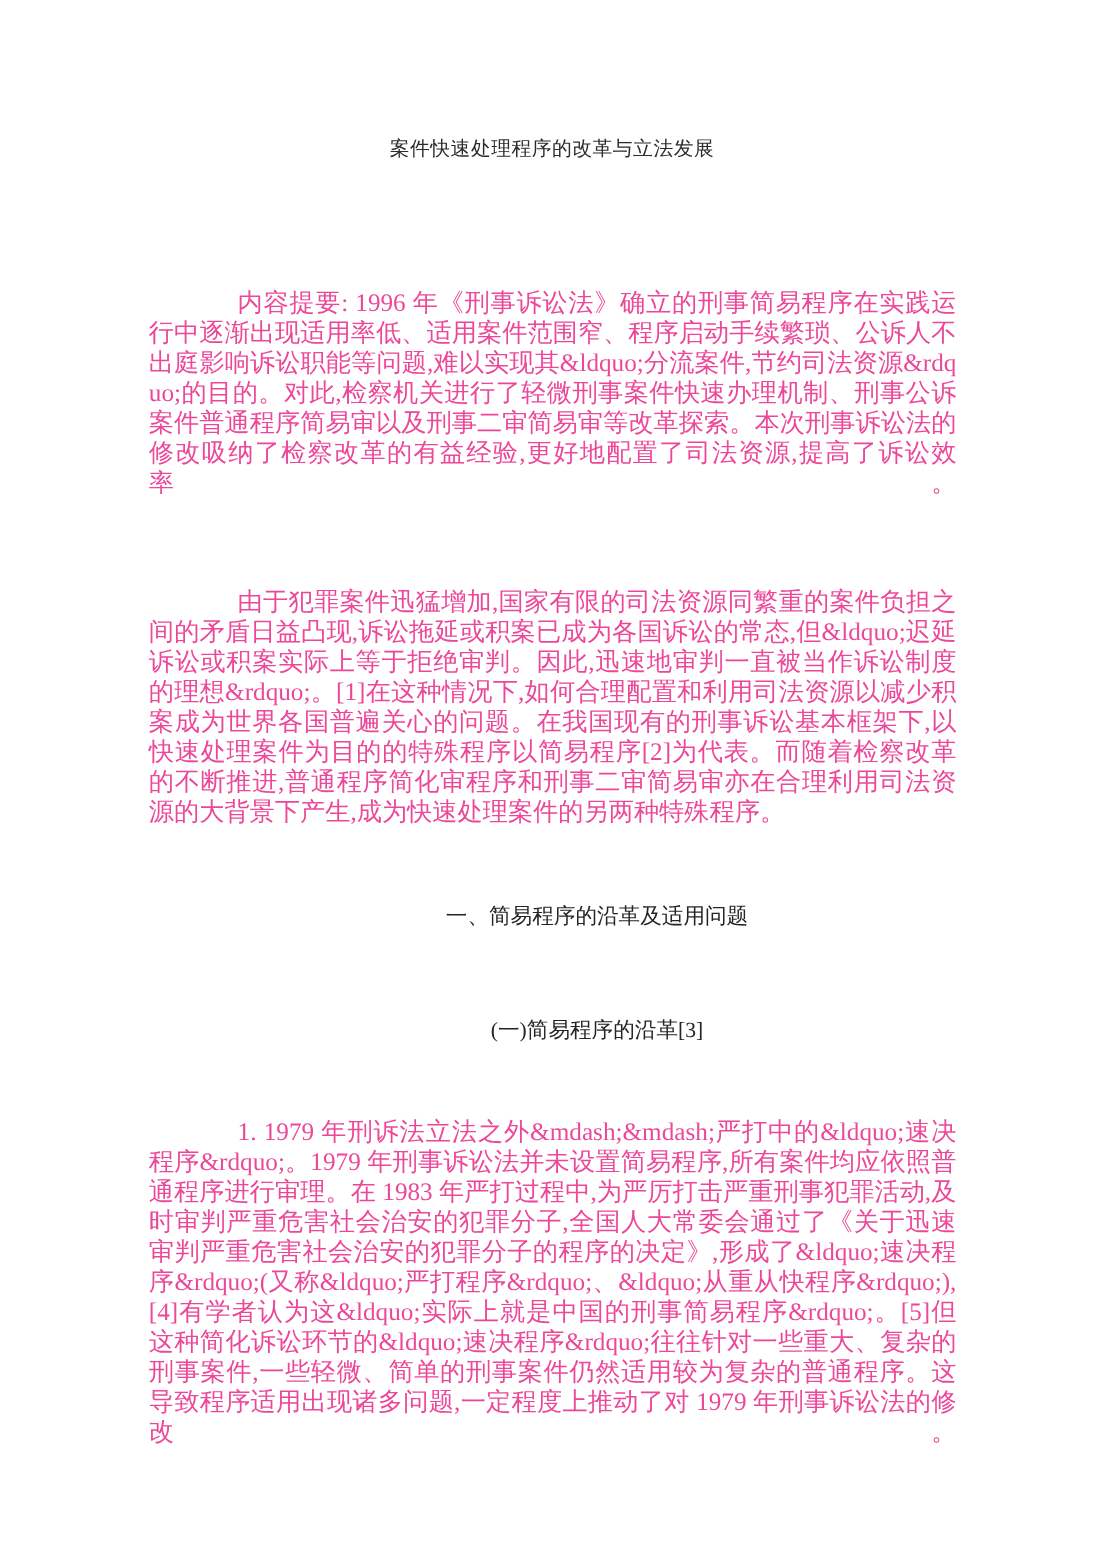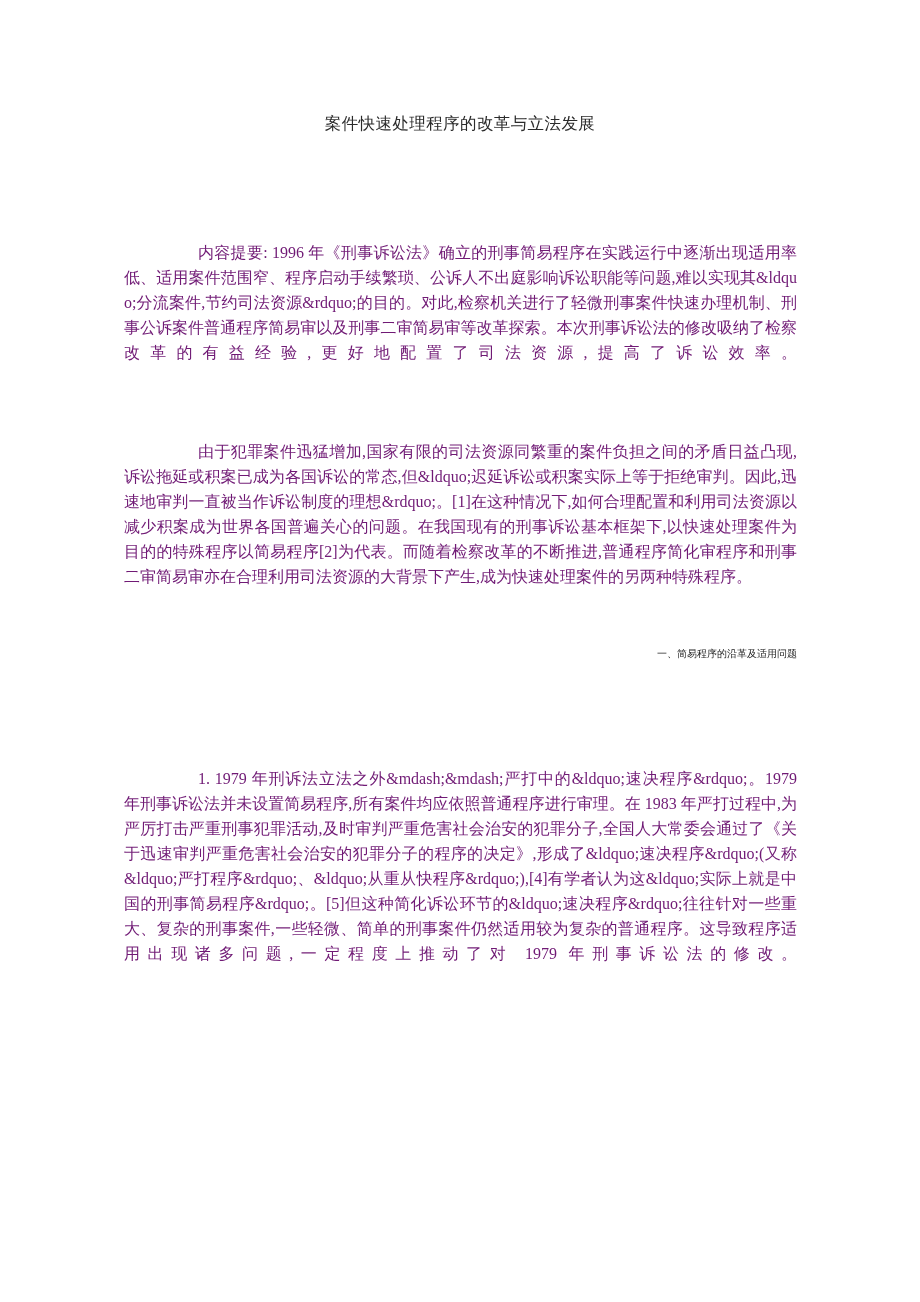--- a/index.html
+++ b/index.html
@@ -45,41 +45,41 @@
   
   .body-col {
     position: absolute;
     left: 124px;
     top: 240px;
     width: 673px;
   }
 
   p.para {
     margin: 0;
-    font-size: 16px;
+    font-size: 21px;
     line-height: 25px;
     text-align: justify;
     text-justify: inter-ideograph;
     text-indent: 74px;
-    color: #701a75;
+    color: #ec4899;
     word-break: break-all;
     overflow-wrap: anywhere;
   }
 
   p.para.last-justify {
     text-align: justify;
     text-align-last: justify;
   }
 
   
   p.heading {
-    margin: 0;
-    font-size: 10px;
+    margin: 10px;
+    font-size: 18px;
     line-height: 25px;
-    text-align: right;
+    text-align: center;
     text-indent: 74px;
     color: #242424;
   }
 
   
   .gap-xl { height: 74px; }
   .gap-lg { height: 52px; }
   .gap-md { height: 50px; }
 </style>
 </head>
@@ -96,20 +96,21 @@
     <div class="gap-xl"></div>
 
     <p class="para">由于犯罪案件迅猛增加,国家有限的司法资源同繁重的案件负担之间的矛盾日益凸现,诉讼拖延或积案已成为各国诉讼的常态,但&amp;ldquo;迟延诉讼或积案实际上等于拒绝审判。因此,迅速地审判一直被当作诉讼制度的理想&amp;rdquo;。[1]在这种情况下,如何合理配置和利用司法资源以减少积案成为世界各国普遍关心的问题。在我国现有的刑事诉讼基本框架下,以快速处理案件为目的的特殊程序以简易程序[2]为代表。而随着检察改革的不断推进,普通程序简化审程序和刑事二审简易审亦在合理利用司法资源的大背景下产生,成为快速处理案件的另两种特殊程序。</p>
 
     <div class="gap-lg"></div>
 
     <p class="heading">一、简易程序的沿革及适用问题</p>
 
     <div class="gap-md"></div>
 
+    <p class="heading">(一)简易程序的沿革[3]</p>
 
     <div class="gap-md"></div>
 
     <p class="para last-justify">1.      1979        年刑诉法立法之外&amp;mdash;&amp;mdash;严打中的&amp;ldquo;速决程序&amp;rdquo;。1979  年刑事诉讼法并未设置简易程序,所有案件均应依照普通程序进行审理。在  1983  年严打过程中,为严厉打击严重刑事犯罪活动,及时审判严重危害社会治安的犯罪分子,全国人大常委会通过了《关于迅速审判严重危害社会治安的犯罪分子的程序的决定》,形成了&amp;ldquo;速决程序&amp;rdquo;(又称&amp;ldquo;严打程序&amp;rdquo;、&amp;ldquo;从重从快程序&amp;rdquo;),[4]有学者认为这&amp;ldquo;实际上就是中国的刑事简易程序&amp;rdquo;。[5]但这种简化诉讼环节的&amp;ldquo;速决程序&amp;rdquo;往往针对一些重大、复杂的刑事案件,一些轻微、简单的刑事案件仍然适用较为复杂的普通程序。这导致程序适用出现诸多问题,一定程度上推动了对 1979  年刑事诉讼法的修改。</p>
 
     <div class="gap-lg"></div>
 
 
   </div>
 </div>

